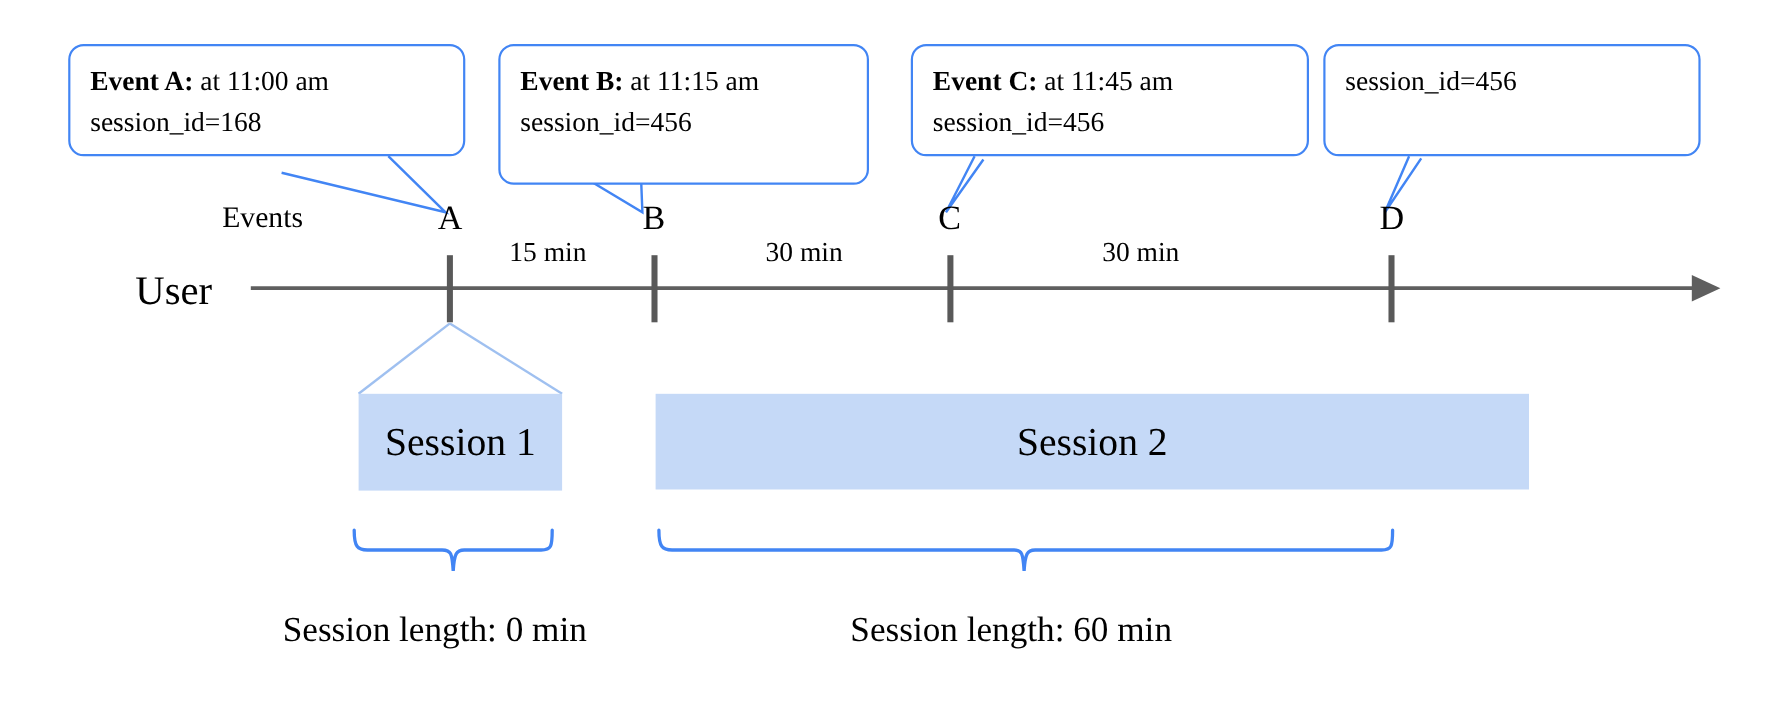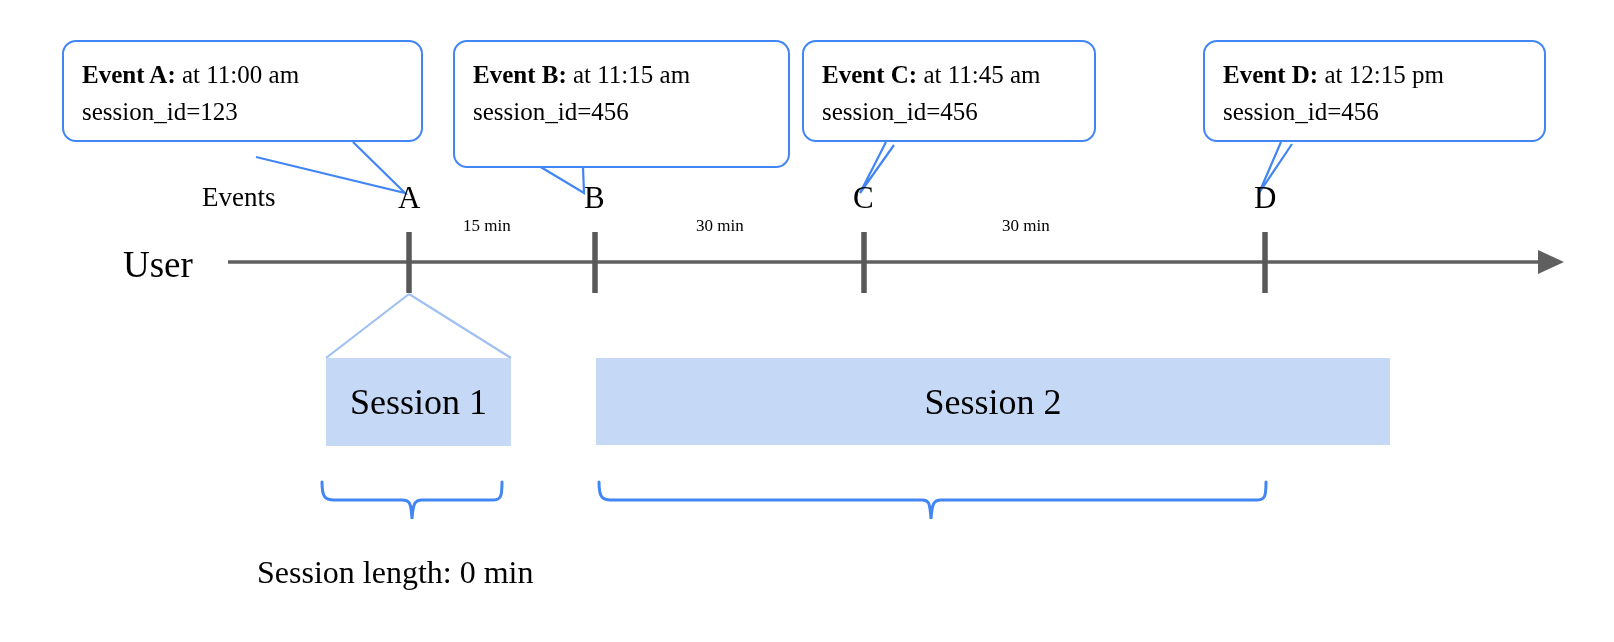--- a/index.html
+++ b/index.html
@@ -42,21 +42,21 @@
   
   .lbl {
     position: absolute;
     color: #000000;
     white-space: nowrap;
     line-height: 1;
   }
   .lbl-user    { font-size: 37px; }
   .lbl-events  { font-size: 27px; }
   .lbl-evt     { font-size: 31px; }
-  .lbl-min     { font-size: 17px; }
+  .lbl-min     { font-size: 25px; }
   .lbl-len     { font-size: 32px; }
 
   
   .sessbar {
     position: absolute;
     background: #c5d9f7;
     display: flex;
     align-items: center;
     justify-content: center;
     color: #000000;
@@ -116,35 +116,34 @@
                L 894 500
                C 901 500, 902 503, 903 519
                C 904 503, 906 500, 913 500
                L 1228 500
                C 1237 500, 1238 497, 1238 482"></path>
     </g>
   </svg>
 
   <div class="bubble" style="left:34px; top:40px; width:361px; height:102px;">
     <span class="b-line"><span class="b-strong">Event A:</span><span> at 11:00 am</span></span>
-    <span class="b-line">session_id=123</span>
+    <span class="b-line">session_id=168</span>
   </div>
 
   <div class="bubble" style="left:425px; top:40px; width:337px; height:128px;">
     <span class="b-line"><span class="b-strong">Event B:</span><span> at 11:15 am</span></span>
     <span class="b-line">session_id=456</span>
   </div>
 
-  <div class="bubble" style="left:774px; top:40px; width:294px; height:102px;">
+  <div class="bubble" style="left:800px; top:40px; width:362px; height:102px;">
     <span class="b-line"><span class="b-strong">Event C:</span><span> at 11:45 am</span></span>
     <span class="b-line">session_id=456</span>
   </div>
 
   <div class="bubble" style="left:1175px; top:40px; width:343px; height:102px;">
-    <span class="b-line"><span class="b-strong">Event D:</span><span> at 12:15 pm</span></span>
     <span class="b-line">session_id=456</span>
   </div>
 
   <div class="lbl lbl-user" style="left:95px; top:246px;">User</div>
 
   <div class="lbl lbl-events" style="left:174px; top:184px;">Events</div>
 
   <div class="lbl lbl-evt" style="left:370px; top:182px;">A</div>
   <div class="lbl lbl-evt" style="left:556px; top:182px;">B</div>
   <div class="lbl lbl-evt" style="left:825px; top:182px;">C</div>
@@ -156,14 +155,15 @@
 
   <div class="sessbar" style="left:298px; top:358px; width:185px; height:88px;">
     <span>Session 1</span>
   </div>
 
   <div class="sessbar" style="left:568px; top:358px; width:794px; height:87px;">
     <span>Session 2</span>
   </div>
 
   <div class="lbl lbl-len" style="left:229px; top:556px;">Session length: 0 min</div>
+  <div class="lbl lbl-len" style="left:745px; top:556px;">Session length: 60 min</div>
 
 </div>
 
 </body></html>

